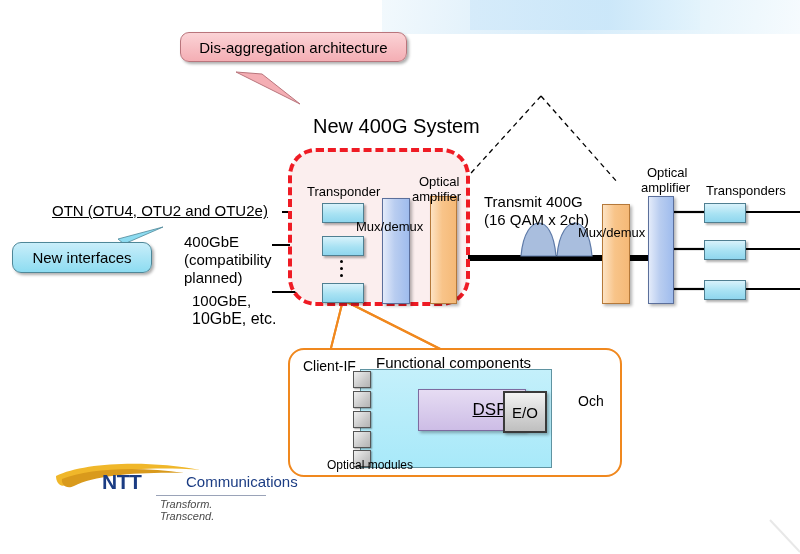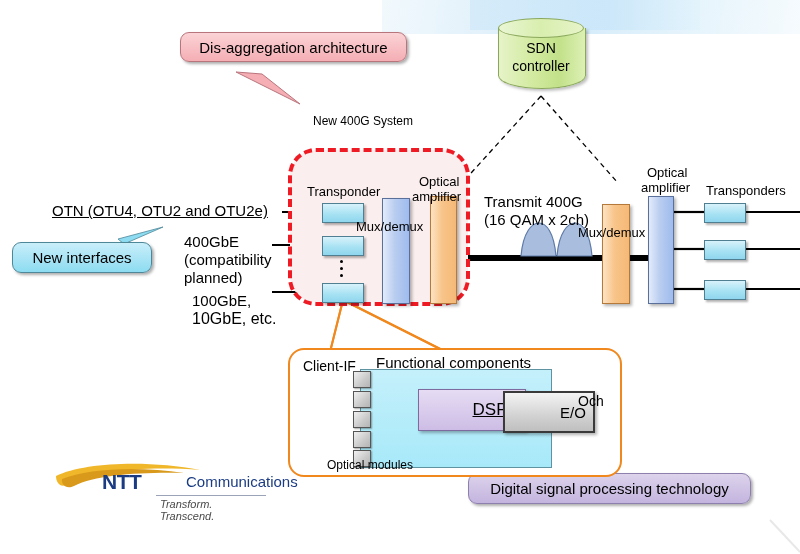--- a/index.html
+++ b/index.html
@@ -50,21 +50,21 @@
            border:1px solid #5f93a1;}
   .optmod{position:absolute;width:16px;height:15px;
           background:linear-gradient(135deg,#f0f0f0 0%,#c9c9c9 60%,#b4b4b4 100%);
           border:1px solid #555;box-shadow:1px 1px 1.5px rgba(0,0,0,.35);}
   .dspbox{position:absolute;background:linear-gradient(180deg,#e6dcf3 0%,#cdbde6 100%);
           border:1px solid #7d6ba0;box-shadow:2px 2px 3px rgba(0,0,0,.3);
           display:flex;align-items:center;justify-content:center;padding-left:36px;}
   .dsptxt{text-decoration:underline;}
   .eobox{position:absolute;background:linear-gradient(180deg,#f4f4f4 0%,#d2d2d2 60%,#bfbfbf 100%);
          border:2px solid #3a3a3a;box-shadow:2px 2px 3px rgba(0,0,0,.3);
-         display:flex;align-items:center;justify-content:center;padding-left:48px;}
+         display:flex;align-items:center;justify-content:center;}
 
   
   .logo{position:absolute;left:52px;top:462px;width:215px;height:62px;}
   .logo-ntt{position:absolute;left:50px;top:8px;font-weight:bold;font-size:21px;
             color:#1b3c83;letter-spacing:-.5px;}
   .logo-comm{position:absolute;left:110px;top:11px;font-size:15px;color:#1b3c83;margin-left:24px;}
   .logo-rule{position:absolute;left:104px;top:33px;width:110px;height:1px;background:#9aa3b8;}
   .logo-tag{position:absolute;left:108px;top:36px;font-size:11px;font-style:italic;color:#4a4a4a;}
   .ellipsis-dot{position:absolute;width:3px;height:3px;background:#000;border-radius:50%;}
   .uline{text-decoration:underline;}
@@ -129,21 +129,21 @@
              C60,489 56,482 56,476 Z" fill="#f0b72a"></path>
     <path d="M62,479 C88,468 140,466 184,473 C140,472 96,475 74,486
              C66,490 61,484 62,479 Z" fill="#d99a1c"></path>
 
     <path d="M770,520 L800,552" stroke="#e8e8e8" stroke-width="2" fill="none"></path>
   </svg>
 
   <div class="sysbox" style="left:290px;top:150px;width:178px;height:152px;"></div>
   <div class="dashbox" style="left:288px;top:148px;width:182px;height:158px;"></div>
 
-  <div class="lbl" style="left:313px;top:115px;font-size:12px;">New 400G System</div>
+  <div class="lbl" style="left:313px;top:115px;font-size:20px;">New 400G System</div>
 
   <div class="lbl" style="left:307px;top:184px;font-size:13px;">Transponder</div>
 
   <div class="transponder" style="left:322px;top:203px;width:40px;height:18px;"></div>
   <div class="transponder" style="left:322px;top:236px;width:40px;height:18px;"></div>
   <div class="transponder" style="left:322px;top:283px;width:40px;height:18px;"></div>
 
   <div class="ellipsis-dot" style="left:340px;top:260px;"></div>
   <div class="ellipsis-dot" style="left:340px;top:267px;"></div>
   <div class="ellipsis-dot" style="left:340px;top:274px;"></div>
@@ -163,45 +163,36 @@
 
   <div class="muxbox" style="left:648px;top:196px;width:24px;height:106px;"></div>
   <div class="lbl" style="left:647px;top:165px;font-size:13px;">Optical</div>
   <div class="lbl" style="left:641px;top:180px;font-size:13px;">amplifier</div>
 
   <div class="transponder" style="left:704px;top:203px;width:40px;height:18px;"></div>
   <div class="transponder" style="left:704px;top:240px;width:40px;height:18px;"></div>
   <div class="transponder" style="left:704px;top:280px;width:40px;height:18px;"></div>
   <div class="lbl" style="left:706px;top:183px;font-size:13px;">Transponders</div>
 
-  <div class="cyl" style="left:498px;top:18px;width:86px;height:78px;">
-    <div class="cyl-body"></div>
-    <div class="cyl-top"></div>
-    <div class="cyl-txt" style="top:22px;font-size:14px;">SDN</div>
-    <div class="cyl-txt" style="top:40px;font-size:14px;">controller</div>
-  </div>
 
   <div class="lbl uline" style="left:52px;top:202px;font-size:15px;">OTN (OTU4, OTU2 and OTU2e)</div>
   <div class="lbl" style="left:184px;top:233px;font-size:15px;">400GbE</div>
   <div class="lbl" style="left:184px;top:251px;font-size:15px;">(compatibility</div>
   <div class="lbl" style="left:184px;top:269px;font-size:15px;">planned)</div>
   <div class="lbl" style="left:192px;top:292px;font-size:15px;">100GbE,</div>
   <div class="lbl" style="left:192px;top:310px;font-size:16px;">10GbE, etc.</div>
 
   <div class="callout callout-pink" style="left:180px;top:32px;width:227px;height:30px;font-size:15px;">
     <span>Dis-aggregation architecture</span>
   </div>
 
   <div class="callout callout-cyan" style="left:12px;top:242px;width:140px;height:31px;font-size:15px;">
     <span>New interfaces</span>
   </div>
 
-  <div class="callout callout-purple" style="left:468px;top:473px;width:283px;height:31px;font-size:15px;">
-    <span>Digital signal processing technology</span>
-  </div>
 
   <div class="fcpanel" style="left:288px;top:348px;width:330px;height:125px;"></div>
   <div class="lbl" style="left:376px;top:354px;font-size:15px;">Functional components</div>
 
   <div class="fcinner" style="left:360px;top:369px;width:190px;height:97px;"></div>
 
   <div class="lbl" style="left:303px;top:358px;font-size:14px;">Client-IF</div>
 
   <div class="optmod" style="left:353px;top:371px;"></div>
   <div class="optmod" style="left:353px;top:391px;"></div>

